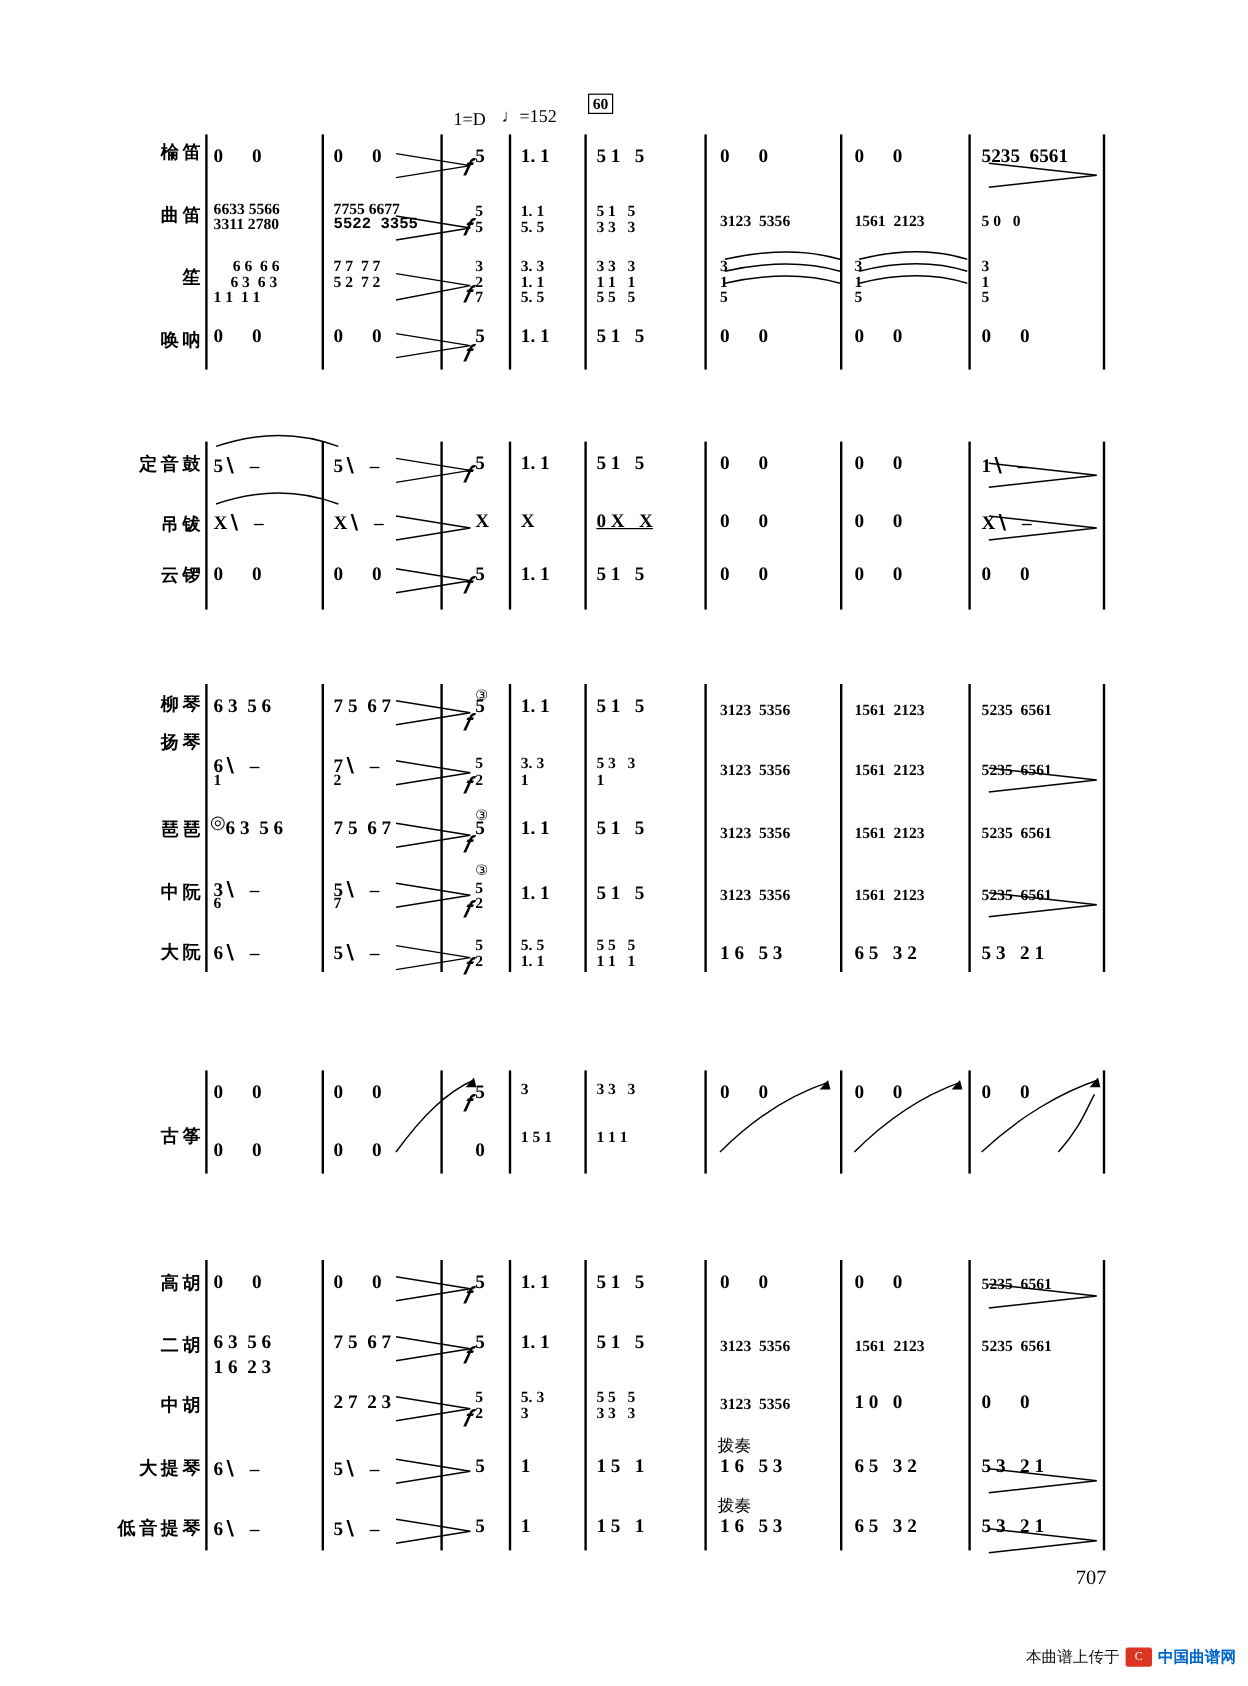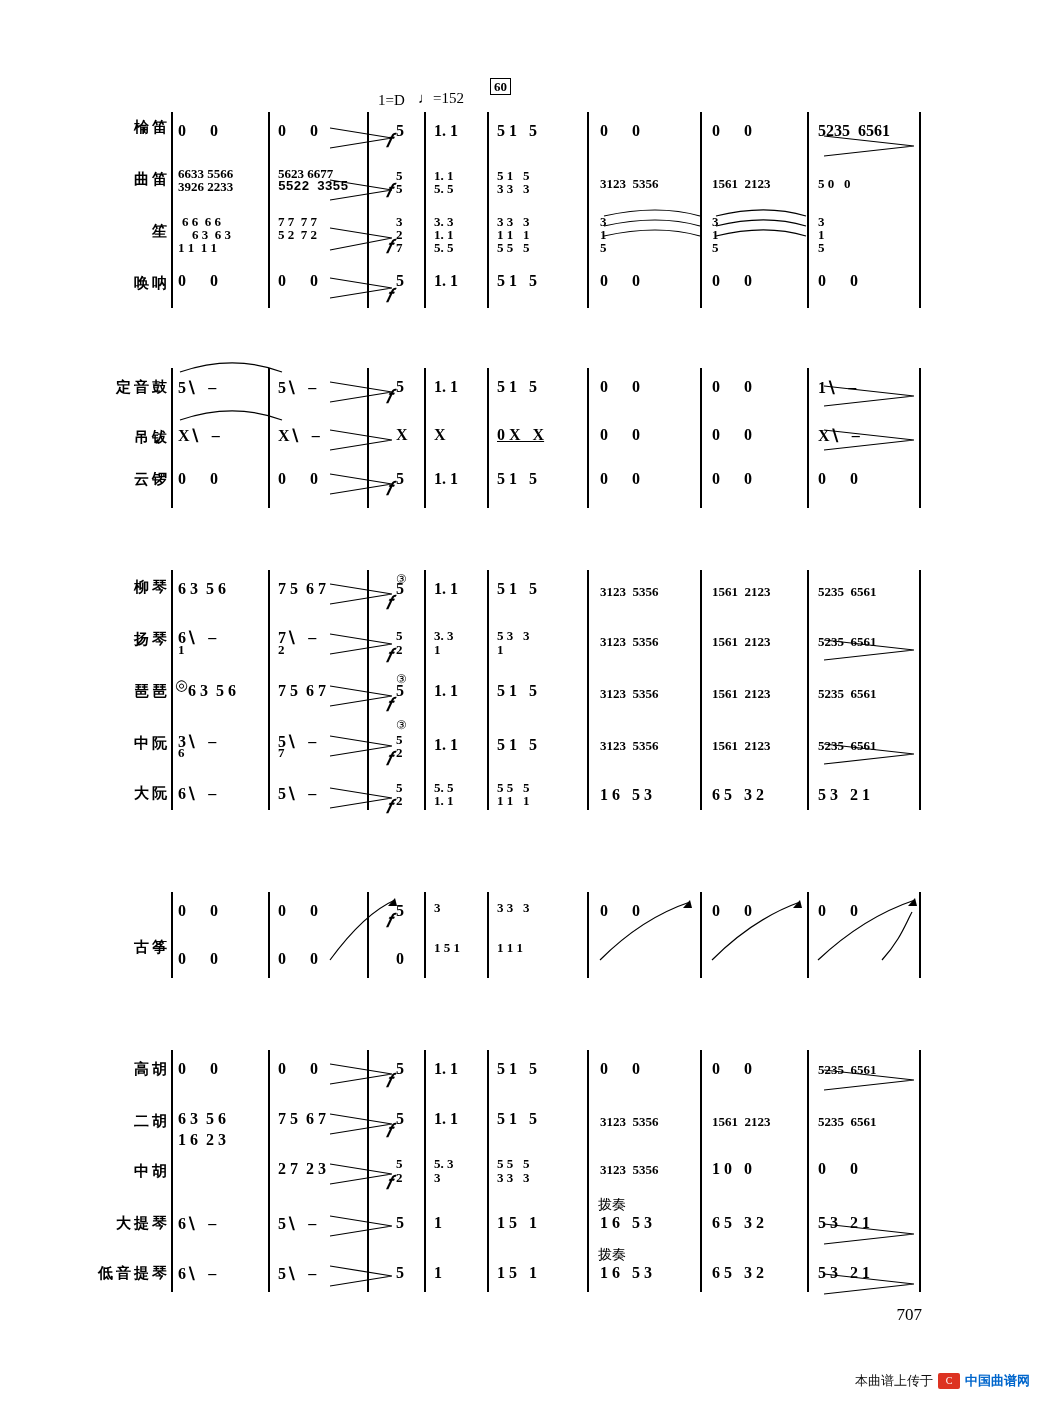--- a/index.html
+++ b/index.html
@@ -50,34 +50,34 @@
   <div class="notes" style="left:178px;top:122px;">0      0</div>
   <div class="notes" style="left:278px;top:122px;">0      0</div>
   <div class="notes" style="left:396px;top:122px;">5</div>
   <div class="notes" style="left:434px;top:122px;">1. 1</div>
   <div class="notes" style="left:497px;top:122px;">5 1   5</div>
   <div class="notes" style="left:600px;top:122px;">0      0</div>
   <div class="notes" style="left:712px;top:122px;">0      0</div>
   <div class="notes" style="left:818px;top:122px;">5235  6561</div>
 
   <div class="stack" style="left:178px;top:168px;">6633 5566</div>
-  <div class="stack" style="left:178px;top:181px;">3926 2233</div>
-  <div class="stack" style="left:278px;top:168px;">5623 6677</div>
+  <div class="stack" style="left:178px;top:181px;">3311 2780</div>
+  <div class="stack" style="left:278px;top:168px;">7755 6677</div>
   <div class="stack" style="left:278px;top:181px;font-family:Liberation Mono, monospace;">5522 3355</div>
   <div class="notes sm" style="left:396px;top:168px;">5</div>
   <div class="notes sm" style="left:396px;top:181px;">5</div>
   <div class="notes sm" style="left:434px;top:168px;">1. 1</div>
   <div class="notes sm" style="left:434px;top:181px;">5. 5</div>
   <div class="notes sm" style="left:497px;top:168px;">5 1   5</div>
   <div class="notes sm" style="left:497px;top:181px;">3 3   3</div>
   <div class="notes sm" style="left:600px;top:176px;">3123  5356</div>
   <div class="notes sm" style="left:712px;top:176px;">1561  2123</div>
   <div class="notes sm" style="left:818px;top:176px;">5 0   0</div>
 
-  <div class="notes sm" style="left:182px;top:214px;">6 6  6 6</div>
+  <div class="notes sm" style="left:194px;top:214px;">6 6  6 6</div>
   <div class="notes sm" style="left:192px;top:227px;">6 3  6 3</div>
   <div class="notes sm" style="left:178px;top:240px;">1 1  1 1</div>
   <div class="notes sm" style="left:278px;top:214px;">7 7  7 7</div>
   <div class="notes sm" style="left:278px;top:227px;">5 2  7 2</div>
   <div class="notes sm" style="left:396px;top:214px;">3</div>
   <div class="notes sm" style="left:396px;top:227px;">2</div>
   <div class="notes sm" style="left:396px;top:240px;">7</div>
   <div class="notes sm" style="left:434px;top:214px;">3. 3</div>
   <div class="notes sm" style="left:434px;top:227px;">1. 1</div>
   <div class="notes sm" style="left:434px;top:240px;">5. 5</div>
@@ -146,21 +146,21 @@
   <div class="notes" style="left:434px;top:470px;">1. 1</div>
   <div class="notes" style="left:497px;top:470px;">5 1   5</div>
   <div class="notes" style="left:600px;top:470px;">0      0</div>
   <div class="notes" style="left:712px;top:470px;">0      0</div>
   <div class="notes" style="left:818px;top:470px;">0      0</div>
 
   <div class="dyn" style="left:386px;top:386px;">𝑓</div>
   <div class="dyn" style="left:386px;top:478px;">𝑓</div>
 
   <div class="inst" style="left:84px;top:578px;font-family:Liberation Mono, monospace;">柳琴</div>
-  <div class="inst" style="left:84px;top:630px;">扬琴</div>
+  <div class="inst" style="left:84px;top:609px;">扬琴</div>
   <div class="inst" style="left:84px;top:682px;">琶琶</div>
   <div class="inst" style="left:84px;top:734px;">中阮</div>
   <div class="inst" style="left:84px;top:784px;">大阮</div>
 
   <div class="sysbar" style="left:171px;top:570px;height:240px;"></div>
   <div class="barline" style="left:268px;top:570px;height:240px;"></div>
   <div class="barline" style="left:367px;top:570px;height:240px;"></div>
   <div class="barline" style="left:424px;top:570px;height:240px;"></div>
   <div class="barline" style="left:487px;top:570px;height:240px;"></div>
   <div class="barline" style="left:587px;top:570px;height:240px;"></div>

